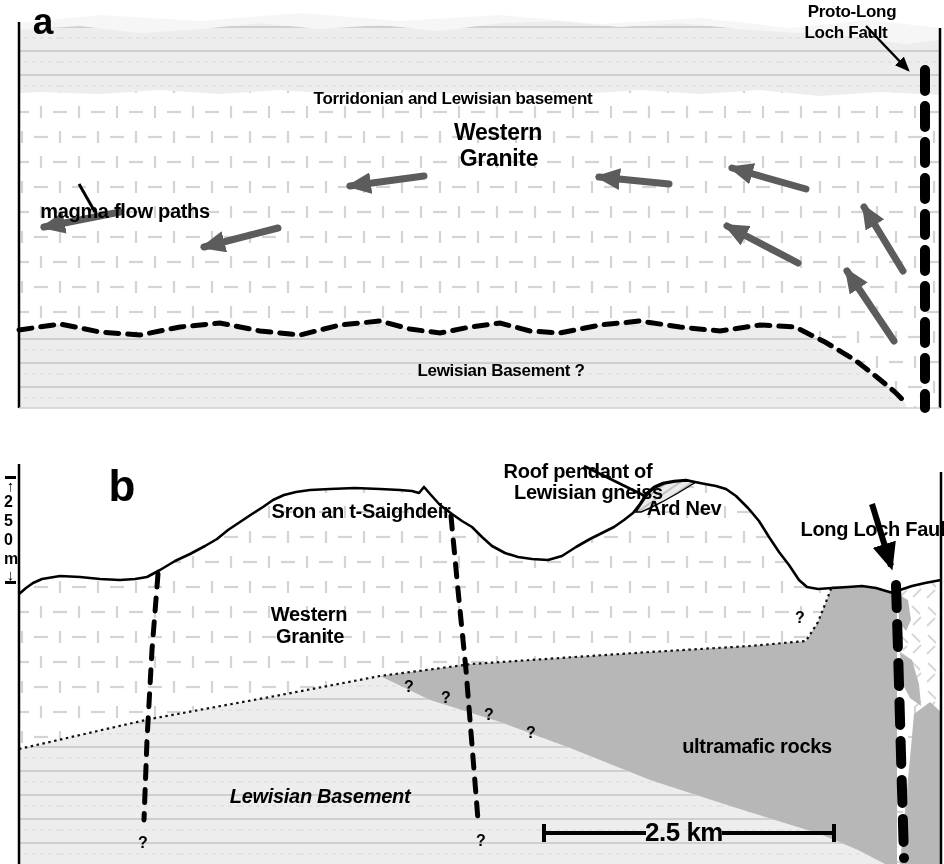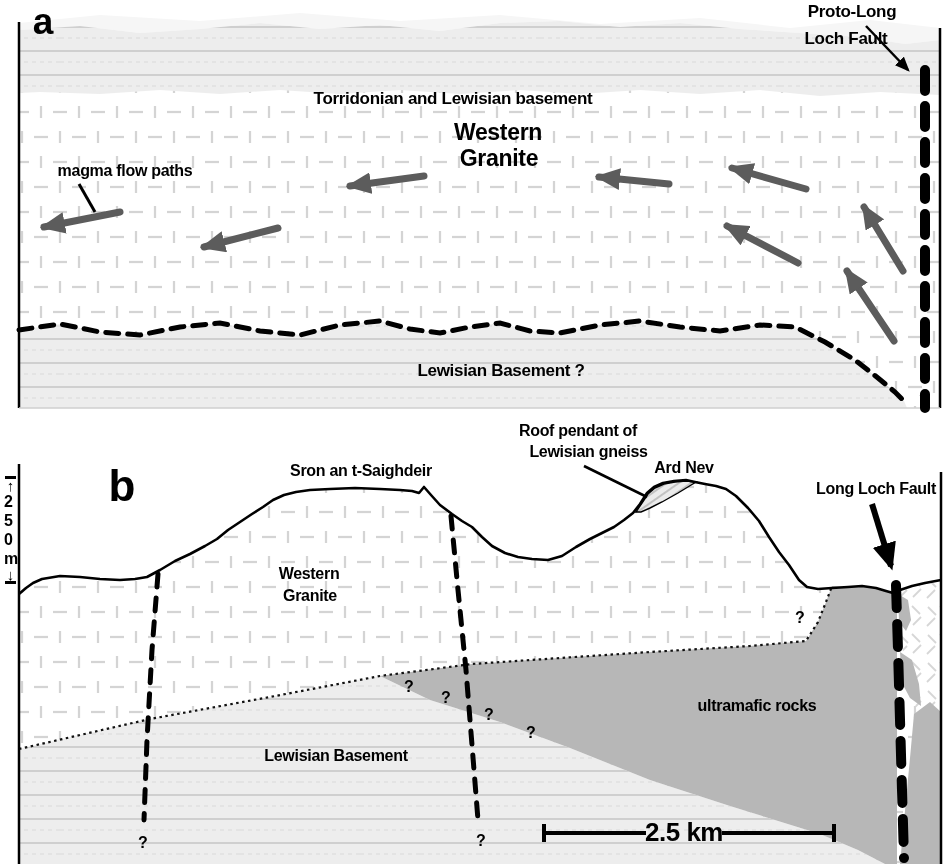--- a/index.html
+++ b/index.html
@@ -2,21 +2,21 @@
 <html><head>
 <meta charset="utf-8">
 <style>
   html,body{margin:0;padding:0;background:#fff;}
   .fig{position:relative;width:944px;height:864px;background:#fff;overflow:hidden;
        font-family:"Liberation Sans","DejaVu Sans",sans-serif;}
   .fig svg{position:absolute;left:0;top:0;}
   .lbl{position:absolute;transform:translate(-50%,-50%);white-space:nowrap;
        font-weight:bold;color:#000000;font-size:17px;letter-spacing:-0.3px;line-height:1;}
   .lbl.big{font-size:23px;}
-  .lbl.med{font-size:16px;}
+  .lbl.med{font-size:20px;margin-top:40px;}
   .lbl.scalebar{font-size:26px;letter-spacing:-0.5px;}
   .panel-letter{position:absolute;transform:translate(-50%,-50%);font-weight:bold;color:#000;line-height:1;}
   .panel-letter.a{font-size:37px;}
   .panel-letter.b{font-size:44px;}
   .q{position:absolute;transform:translate(-50%,-50%);font-weight:bold;font-size:16px;color:#000;line-height:1;}
   .vscale{position:absolute;left:3px;top:476px;width:15px;display:flex;flex-direction:column;
           align-items:center;font-weight:bold;color:#000;}
   .vscale .vbar{width:11px;height:3px;background:#000;}
   .vscale .varrow{font-size:15px;line-height:13px;}
   .vscale .vtext{font-size:16px;line-height:19px;width:13px;word-break:break-all;}
@@ -170,41 +170,41 @@
     </g>
   </svg>
 
   <div class="panel-letter a" style="left:43px;top:21px;">a</div>
   <div class="lbl" style="left:453px;top:62px;margin-top:36px;">Torridonian and Lewisian basement</div>
   <div class="lbl big" style="left:498px;top:132px;">Western</div>
   <div class="lbl big" style="left:499px;top:158px;">Granite</div>
   <div class="lbl med" style="left:125px;top:171px;">magma flow paths</div>
   <div class="lbl" style="left:477px;top:370px;margin-left:24px;">Lewisian Basement ?</div>
   <div class="lbl" style="left:852px;top:11px;">Proto-Long</div>
-  <div class="lbl" style="left:846px;top:38px;">Loch Fault</div>
+  <div class="lbl" style="left:846px;top:32px;">Loch Fault</div>
   <span class="q" style="left:924px;top:399px;">?</span>
 
   <div class="panel-letter b" style="left:122px;top:486px;">b</div>
 
   <div class="vscale">
     <span class="vbar"></span>
     <span class="varrow">↑</span>
     <span class="vtext">250m</span>
     <span class="varrow">↓</span>
     <span class="vbar"></span>
   </div>
 
   <div class="lbl med" style="left:361px;top:471px;">Sron an t-Saighdeir</div>
   <div class="lbl med" style="left:578px;top:431px;">Roof pendant of</div>
   <div class="lbl med" style="left:578px;top:452px;padding-left:21px;">Lewisian gneiss</div>
   <div class="lbl med" style="left:684px;top:468px;">Ard Nev</div>
   <div class="lbl med" style="left:876px;top:489px;">Long Loch Fault</div>
   <div class="lbl med" style="left:309px;top:574px;">Western</div>
   <div class="lbl med" style="left:310px;top:596px;">Granite</div>
-  <div class="lbl med" style="left:336px;top:756px;">Lewisian Basement</div>
+  <div class="lbl med" style="left:320px;top:756px;font-style:italic;">Lewisian Basement</div>
   <div class="lbl med" style="left:757px;top:706px;">ultramafic rocks</div>
   <div class="lbl scalebar" style="left:684px;top:832px;">2.5 km</div>
 
   <span class="q" style="left:409px;top:687px;">?</span>
   <span class="q" style="left:446px;top:698px;">?</span>
   <span class="q" style="left:489px;top:715px;">?</span>
   <span class="q" style="left:531px;top:733px;">?</span>
   <span class="q" style="left:800px;top:618px;">?</span>
   <span class="q" style="left:143px;top:843px;">?</span>
   <span class="q" style="left:481px;top:841px;">?</span>

